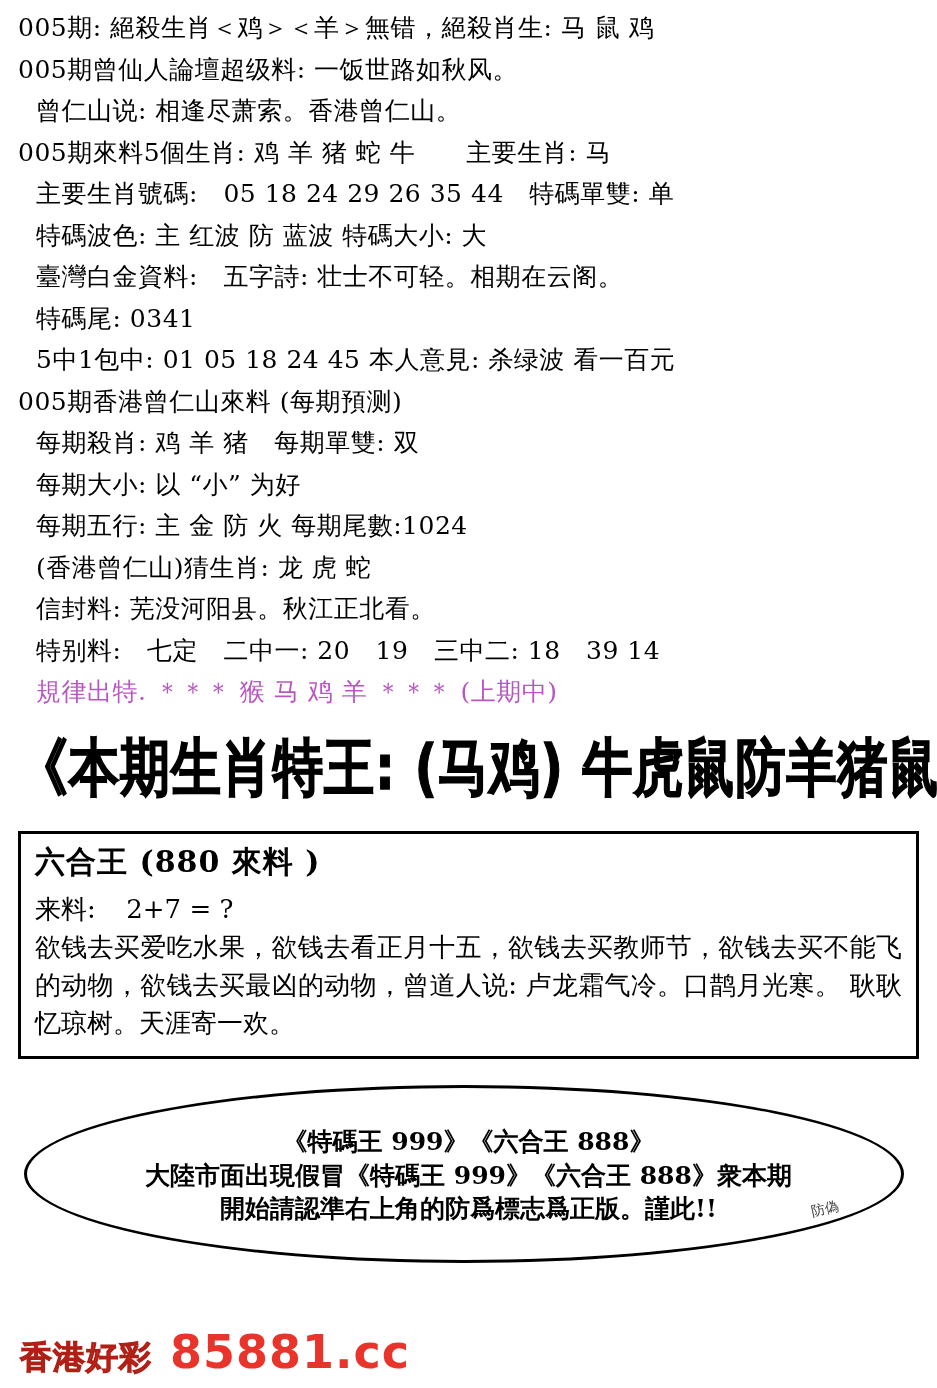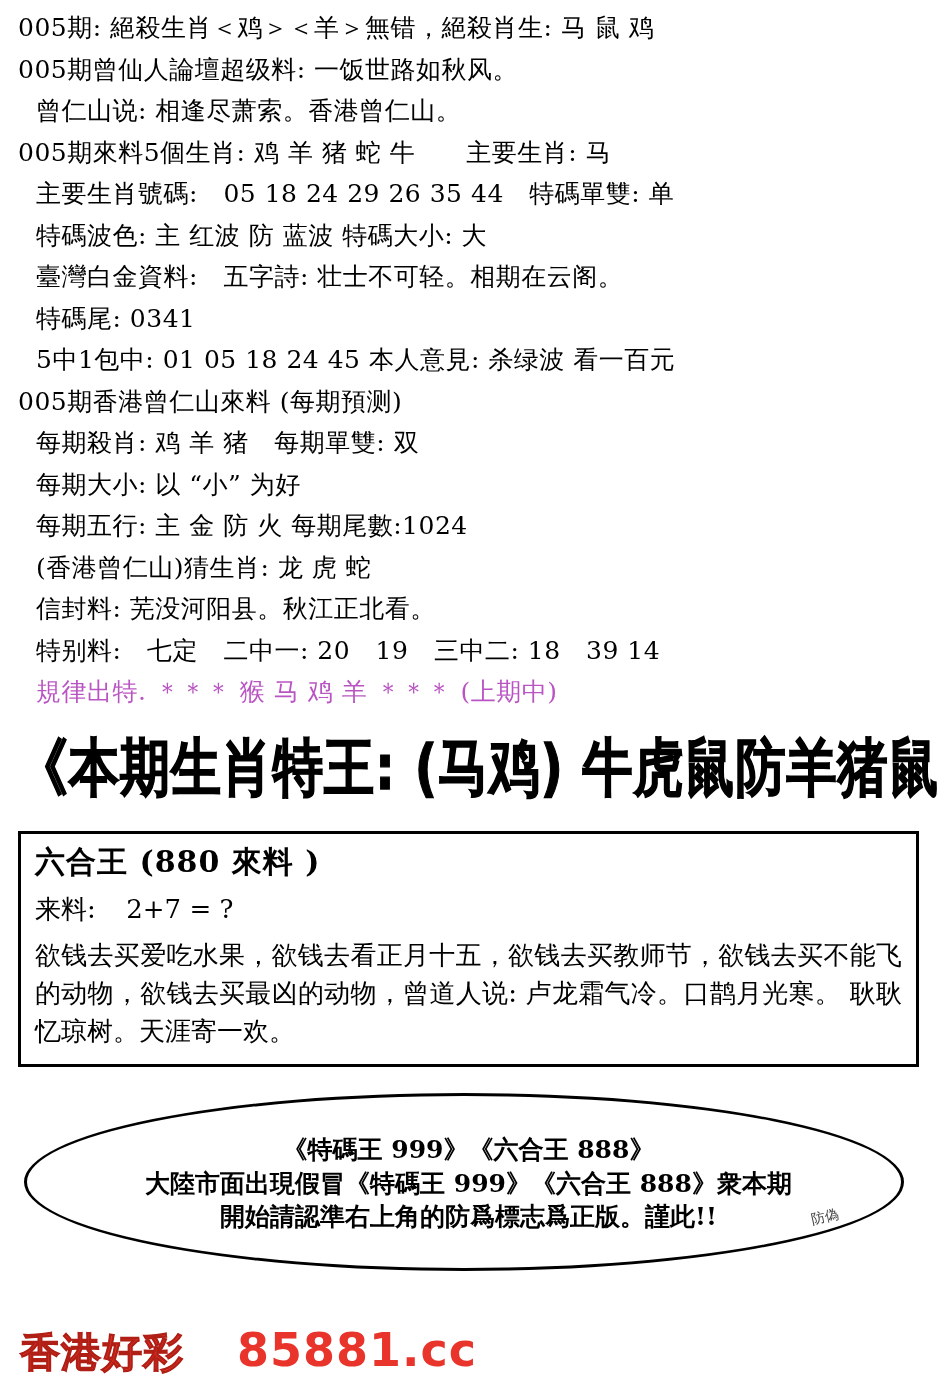--- a/index.html
+++ b/index.html
@@ -61,21 +61,21 @@
   .box-title {
     text-align: left;
     font-size: 30px;
     font-weight: bold;
     margin-bottom: 8px;
     letter-spacing: 1px;
   }
   .box-line {
     font-size: 26px;
     line-height: 1.42;
-    margin-bottom: 10px;
+    margin-bottom: 2px;
   }
   .box-body {
     font-size: 26px;
     line-height: 1.45;
     text-align: justify;
   }
 
   
   .oval-wrap {
     position: relative;
@@ -128,32 +128,31 @@
     position: absolute;
     left: 20px;
     bottom: 8px;
     display: flex;
     align-items: baseline;
     gap: 18px;
   }
   .footer-cn {
     font-family: "DejaVu Sans", "Liberation Sans", sans-serif;
     font-weight: bold;
-    font-size: 40px;
+    font-size: 32px;
     color: #e8342a;
     -webkit-text-stroke: 1px #b01f16;
     letter-spacing: 1px;
   }
   .footer-url {
     font-family: "DejaVu Sans", "Liberation Sans", sans-serif;
     font-weight: bold;
     font-size: 46px;
     color: #e8342a;
     letter-spacing: 1px;
-    margin-left: 35px;
   }
 </style>
 </head>
 <body>
 
 <div class="page">
 
   <div class="lines">
     <div class="line indent2">005期: 絕殺生肖＜鸡＞＜羊＞無错，絕殺肖生: 马 鼠 鸡</div>
     <div class="line indent2">005期曾仙人論壇超级料: 一饭世路如秋风。</div>

